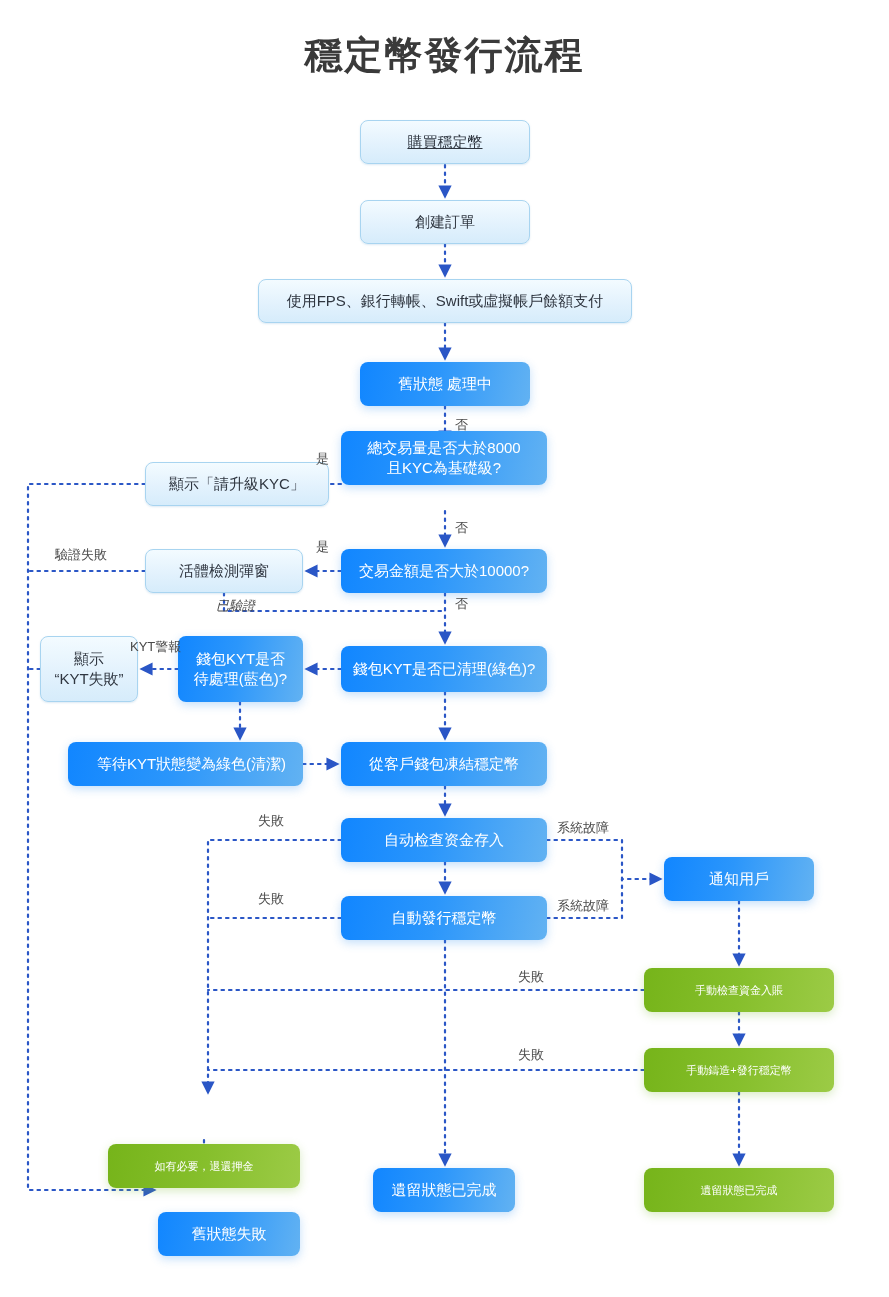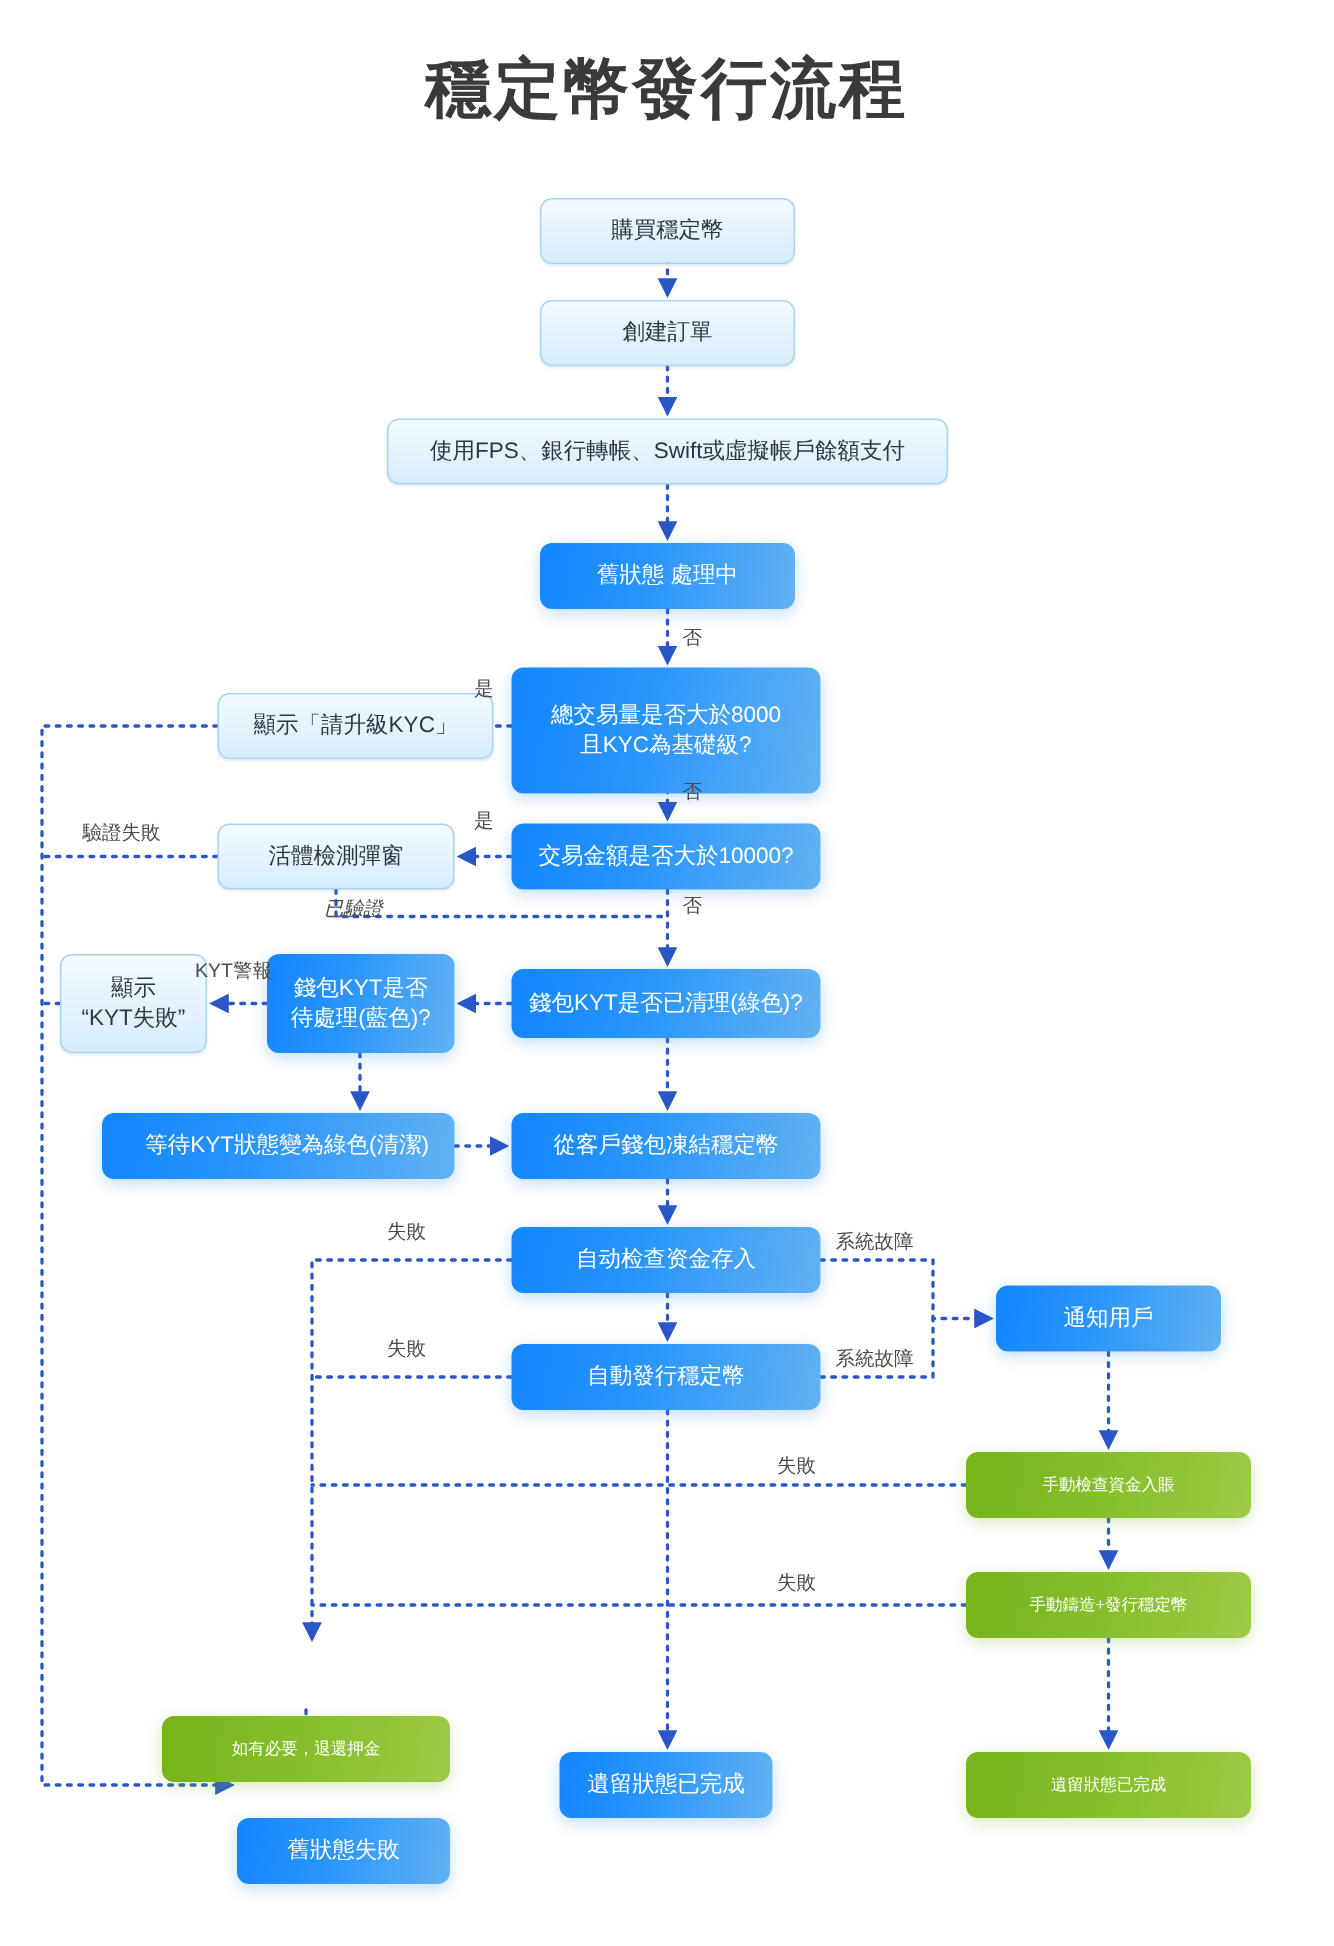--- a/index.html
+++ b/index.html
@@ -16,21 +16,21 @@
     position: relative;
     width: 889px;
     height: 1297px;
     background: #ffffff;
   }
   #title {
     position: absolute;
     left: 0; top: 30px;
     width: 889px;
     text-align: center;
-    font-size: 44px;
+    font-size: 38px;
     font-weight: bold;
     color: #3a3a3a;
     letter-spacing: 2px;
   }
   svg#wires {
     position: absolute;
     left: 0; top: 0;
     width: 889px; height: 1297px;
     pointer-events: none;
   }
@@ -129,25 +129,25 @@
       <path d="M 547 840 L 622 840 L 622 879 L 660 879" marker-end="url(#arrow)"></path>
       <path d="M 547 918 L 622 918 L 622 879"></path>
 
       <path d="M 739 901 L 739 964" marker-end="url(#arrow)"></path>
       <path d="M 739 1012 L 739 1044" marker-end="url(#arrow)"></path>
       <path d="M 739 1092 L 739 1164" marker-end="url(#arrow)"></path>
     </g>
   </svg>
 
   <div id="nodes">
-      <div class="node light" style="left: 360px; top: 132px; width: 170px; height: 44px;">購買穩定幣</div>
+      <div class="node light" style="left: 360px; top: 120px; width: 170px; height: 44px; text-decoration: underline;">購買穩定幣</div>
       <div class="node light" style="left: 360px; top: 200px; width: 170px; height: 44px;">創建訂單</div>
       <div class="node light" style="left: 258px; top: 279px; width: 374px; height: 44px;">使用FPS、銀行轉帳、Swift或虛擬帳戶餘額支付</div>
       <div class="node blue" style="left: 360px; top: 362px; width: 170px; height: 44px;">舊狀態 處理中</div>
-      <div class="node blue" style="left: 341px; top: 445px; width: 206px; height: 84px;">總交易量是否大於8000
+      <div class="node blue" style="left: 341px; top: 431px; width: 206px; height: 54px;">總交易量是否大於8000
 且KYC為基礎級?</div>
       <div class="node light" style="left: 145px; top: 462px; width: 184px; height: 44px;">顯示「請升級KYC」</div>
       <div class="node blue" style="left: 341px; top: 549px; width: 206px; height: 44px;">交易金額是否大於10000?</div>
       <div class="node light" style="left: 145px; top: 549px; width: 158px; height: 44px;">活體檢測彈窗</div>
       <div class="node blue" style="left: 341px; top: 646px; width: 206px; height: 46px;">錢包KYT是否已清理(綠色)?</div>
       <div class="node blue" style="left: 178px; top: 636px; width: 125px; height: 66px;">錢包KYT是否
 待處理(藍色)?</div>
       <div class="node light" style="left: 40px; top: 636px; width: 98px; height: 66px;">顯示
 “KYT失敗”</div>
       <div class="node blue" style="left: 68px; top: 742px; width: 235px; height: 44px; padding-left: 12px;">等待KYT狀態變為綠色(清潔)</div>

